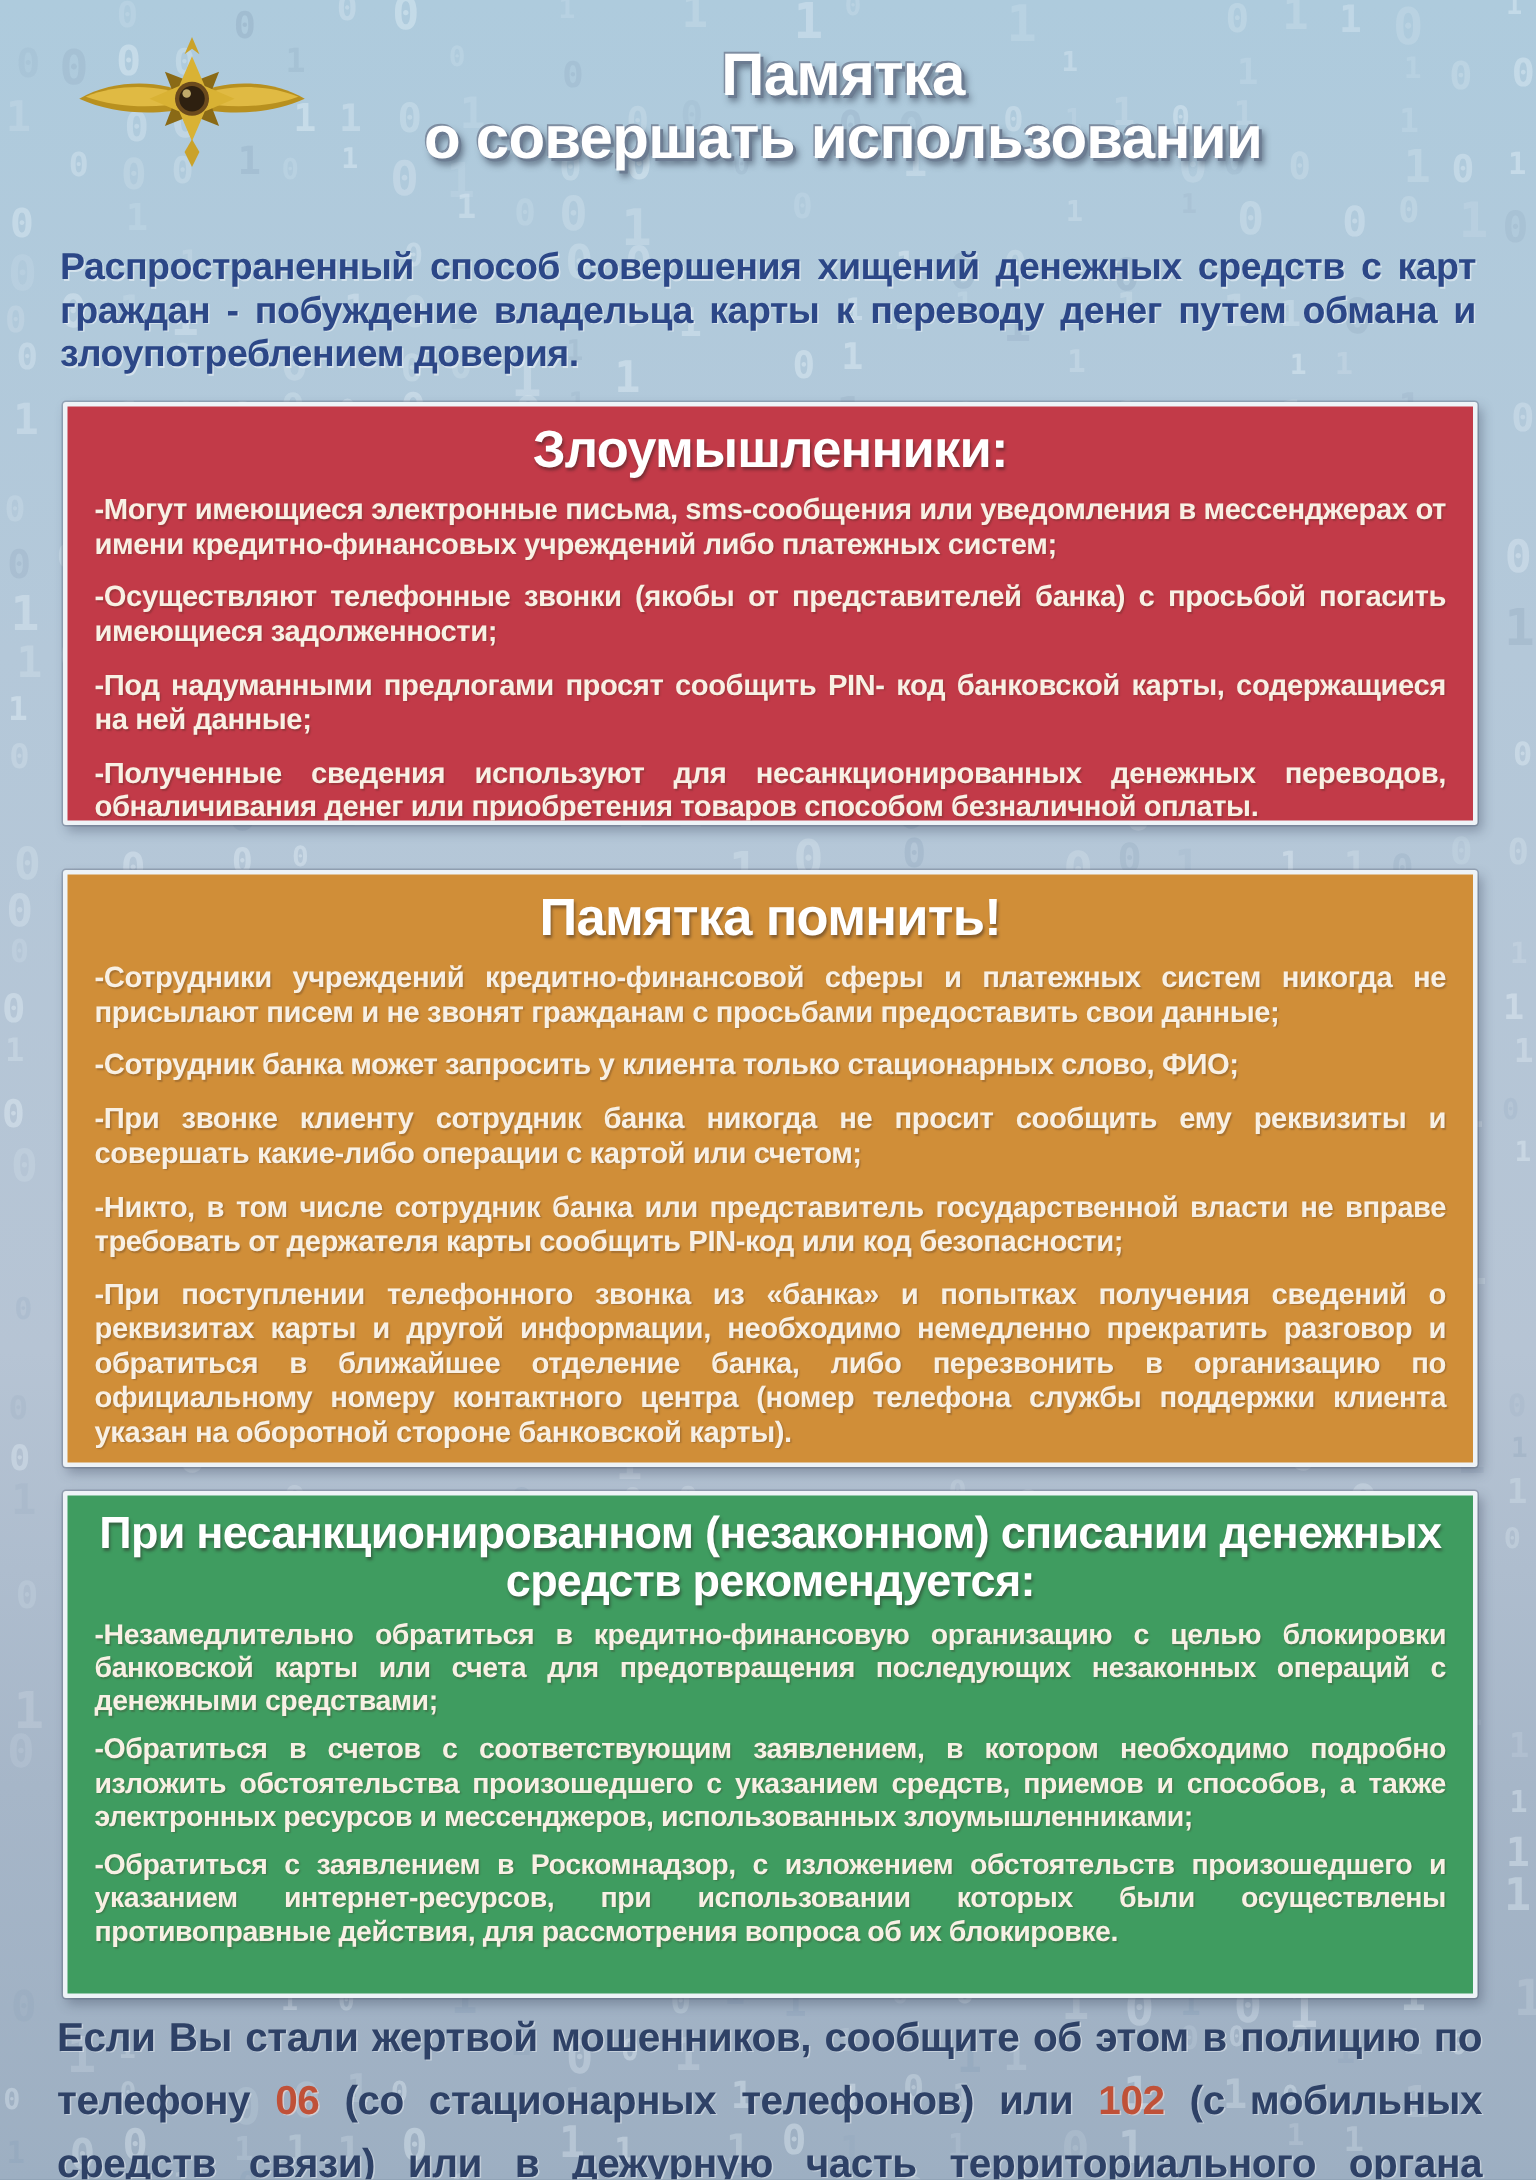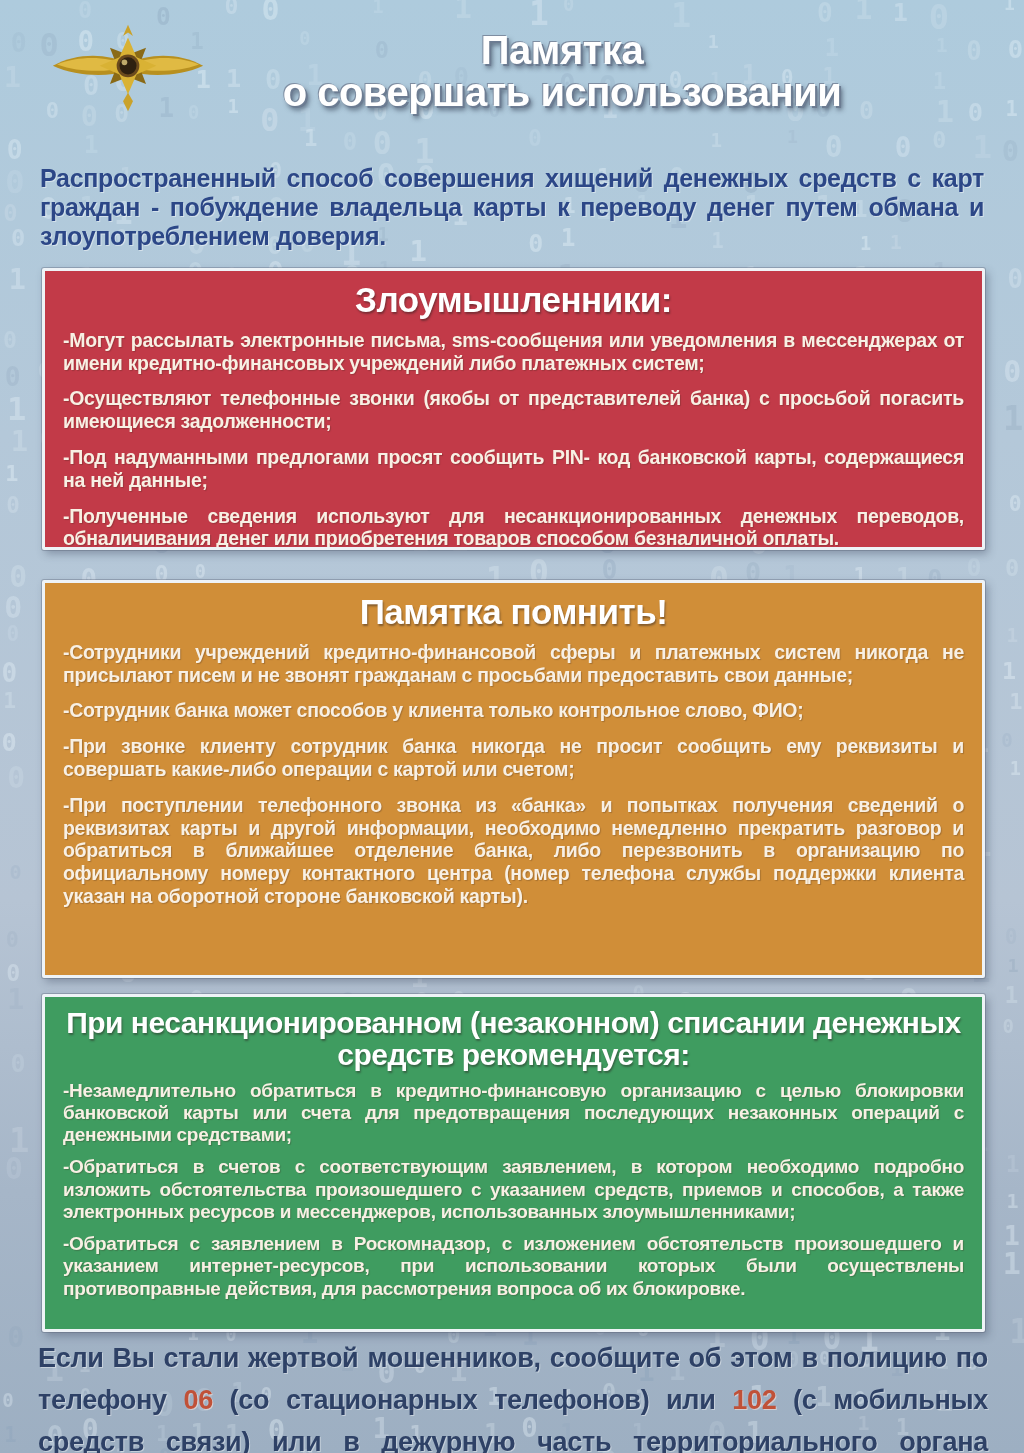--- a/index.html
+++ b/index.html
@@ -759,31 +759,32 @@
     <div class="title-block">
       <div>Памятка</div>
       <div>о совершать использовании</div>
     </div>
   </header>
 
   <p class="intro">Распространенный способ совершения хищений денежных средств с карт граждан - побуждение владельца карты к переводу денег путем обмана и злоупотреблением доверия.</p>
 
   <section class="box" id="box-attackers" style="background-color: rgb(194, 58, 72);">
     <h2>Злоумышленники:</h2>
-    <p class="bullet">-Могут рассылать электронные письма, sms-сообщения или уведомления в мессенджерах от имени кредитно-финансовых учреждений либо платежных систем;</p>
+    <p class="bullet">-Могут имеющиеся электронные письма, sms-сообщения или уведомления в мессенджерах от имени кредитно-финансовых учреждений либо платежных систем;</p>
     <p class="bullet">-Осуществляют телефонные звонки (якобы от представителей банка) с просьбой погасить имеющиеся задолженности;</p>
     <p class="bullet">-Под надуманными предлогами просят сообщить PIN- код банковской карты, содержащиеся на ней данные;</p>
     <p class="bullet">-Полученные сведения используют для несанкционированных денежных переводов, обналичивания денег или приобретения товаров способом безналичной оплаты.</p>
   </section>
 
   <section class="box" id="box-remember" style="background-color: rgb(208, 142, 56);">
     <h2>Памятка помнить!</h2>
     <p class="bullet">-Сотрудники учреждений кредитно-финансовой сферы и платежных систем никогда не присылают писем и не звонят гражданам с просьбами предоставить свои данные;</p>
-    <p class="bullet">-Сотрудник банка может способов у клиента только контрольное слово, ФИО;</p>
+    <p class="bullet">-Сотрудник банка может запросить у клиента только стационарных слово, ФИО;</p>
     <p class="bullet">-При звонке клиенту сотрудник банка никогда не просит сообщить ему реквизиты и совершать какие-либо операции с картой или счетом;</p>
+    <p class="bullet">-Никто, в том числе сотрудник банка или представитель государственной власти не вправе требовать от держателя карты сообщить PIN-код или код безопасности;</p>
     <p class="bullet">-При поступлении телефонного звонка из «банка» и попытках получения сведений о реквизитах карты и другой информации, необходимо немедленно прекратить разговор и обратиться в ближайшее отделение банка, либо перезвонить в организацию по официальному номеру контактного центра (номер телефона службы поддержки клиента указан на оборотной стороне банковской карты).</p>
   </section>
 
   <section class="box" id="box-actions" style="background-color: rgb(63, 156, 96);">
     <h2>При несанкционированном (незаконном) списании денежных средств рекомендуется:</h2>
     <p class="bullet">-Незамедлительно обратиться в кредитно-финансовую организацию с целью блокировки банковской карты или счета для предотвращения последующих незаконных операций с денежными средствами;</p>
     <p class="bullet">-Обратиться в счетов с соответствующим заявлением, в котором необходимо подробно изложить обстоятельства произошедшего с указанием средств, приемов и способов, а также электронных ресурсов и мессенджеров, использованных злоумышленниками;</p>
     <p class="bullet">-Обратиться с заявлением в Роскомнадзор, с изложением обстоятельств произошедшего и указанием интернет-ресурсов, при использовании которых были осуществлены противоправные действия, для рассмотрения вопроса об их блокировке.</p>
   </section>
 

